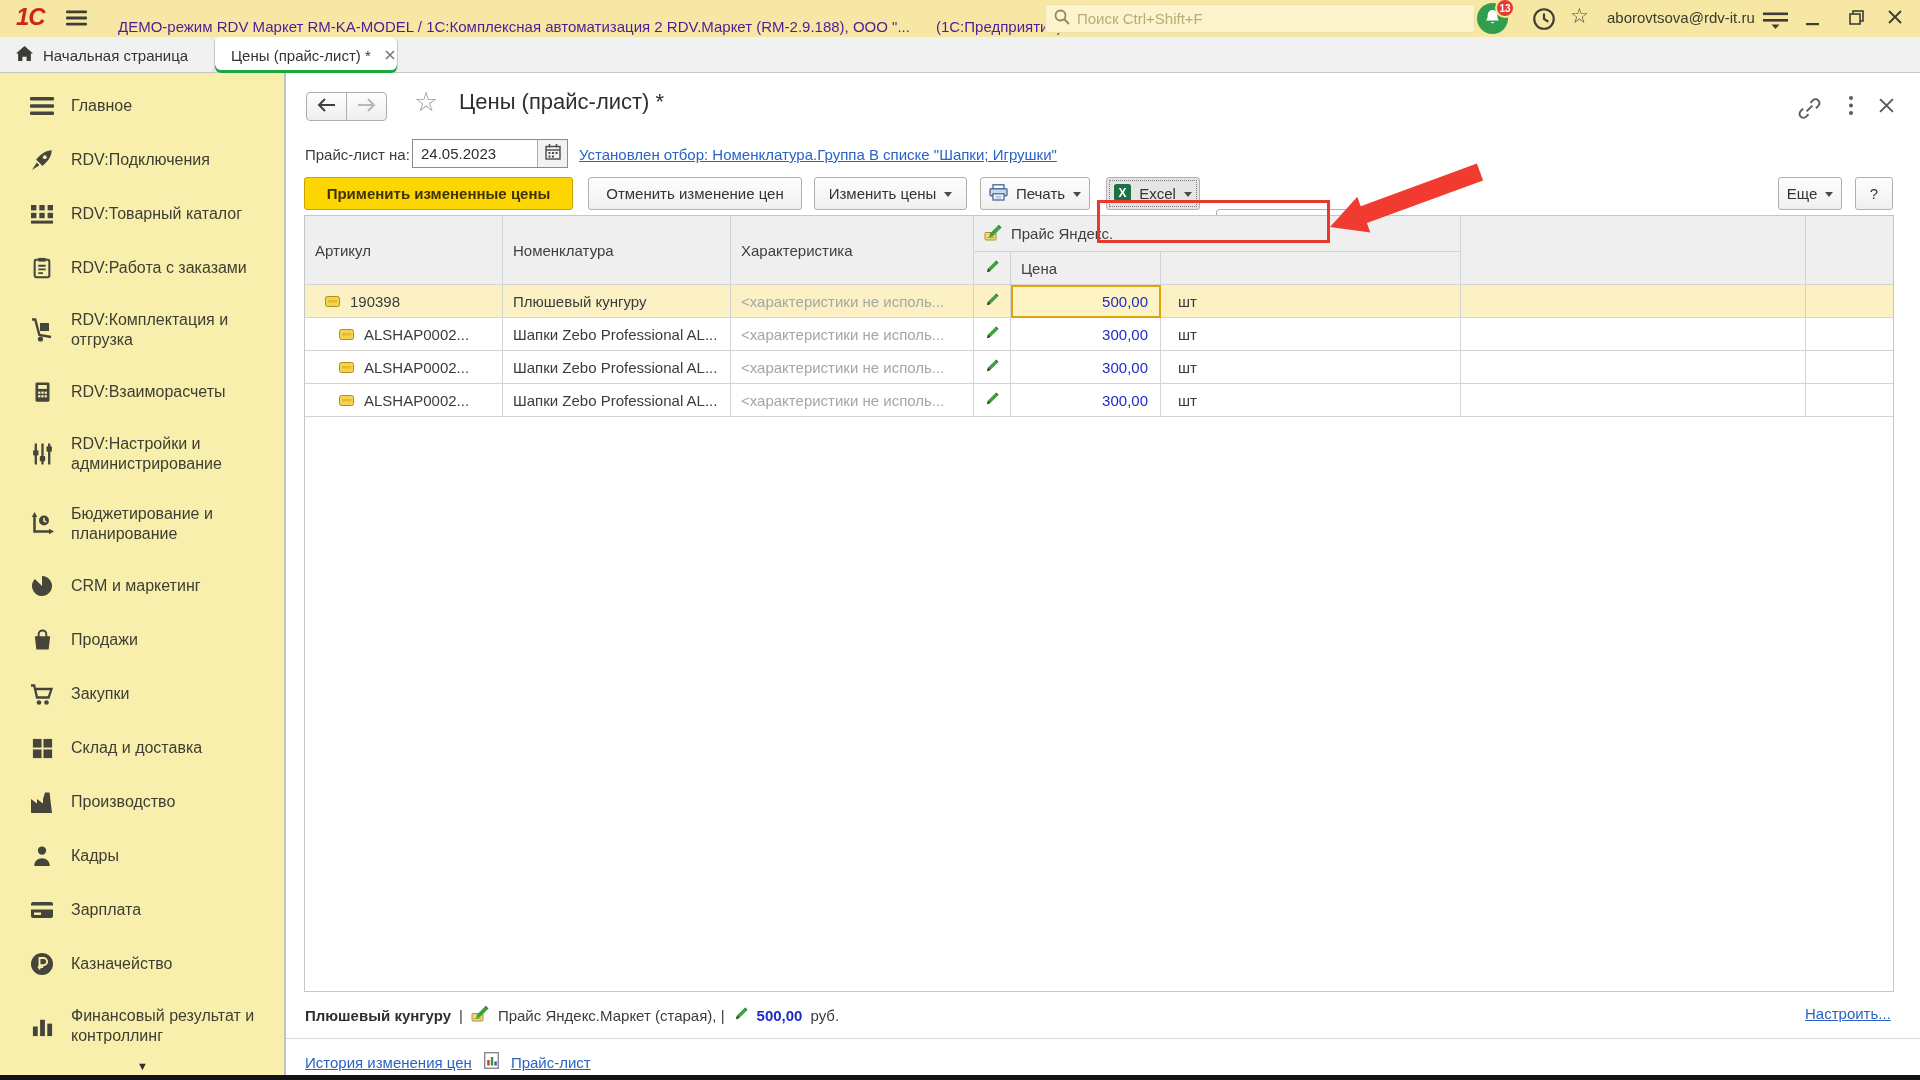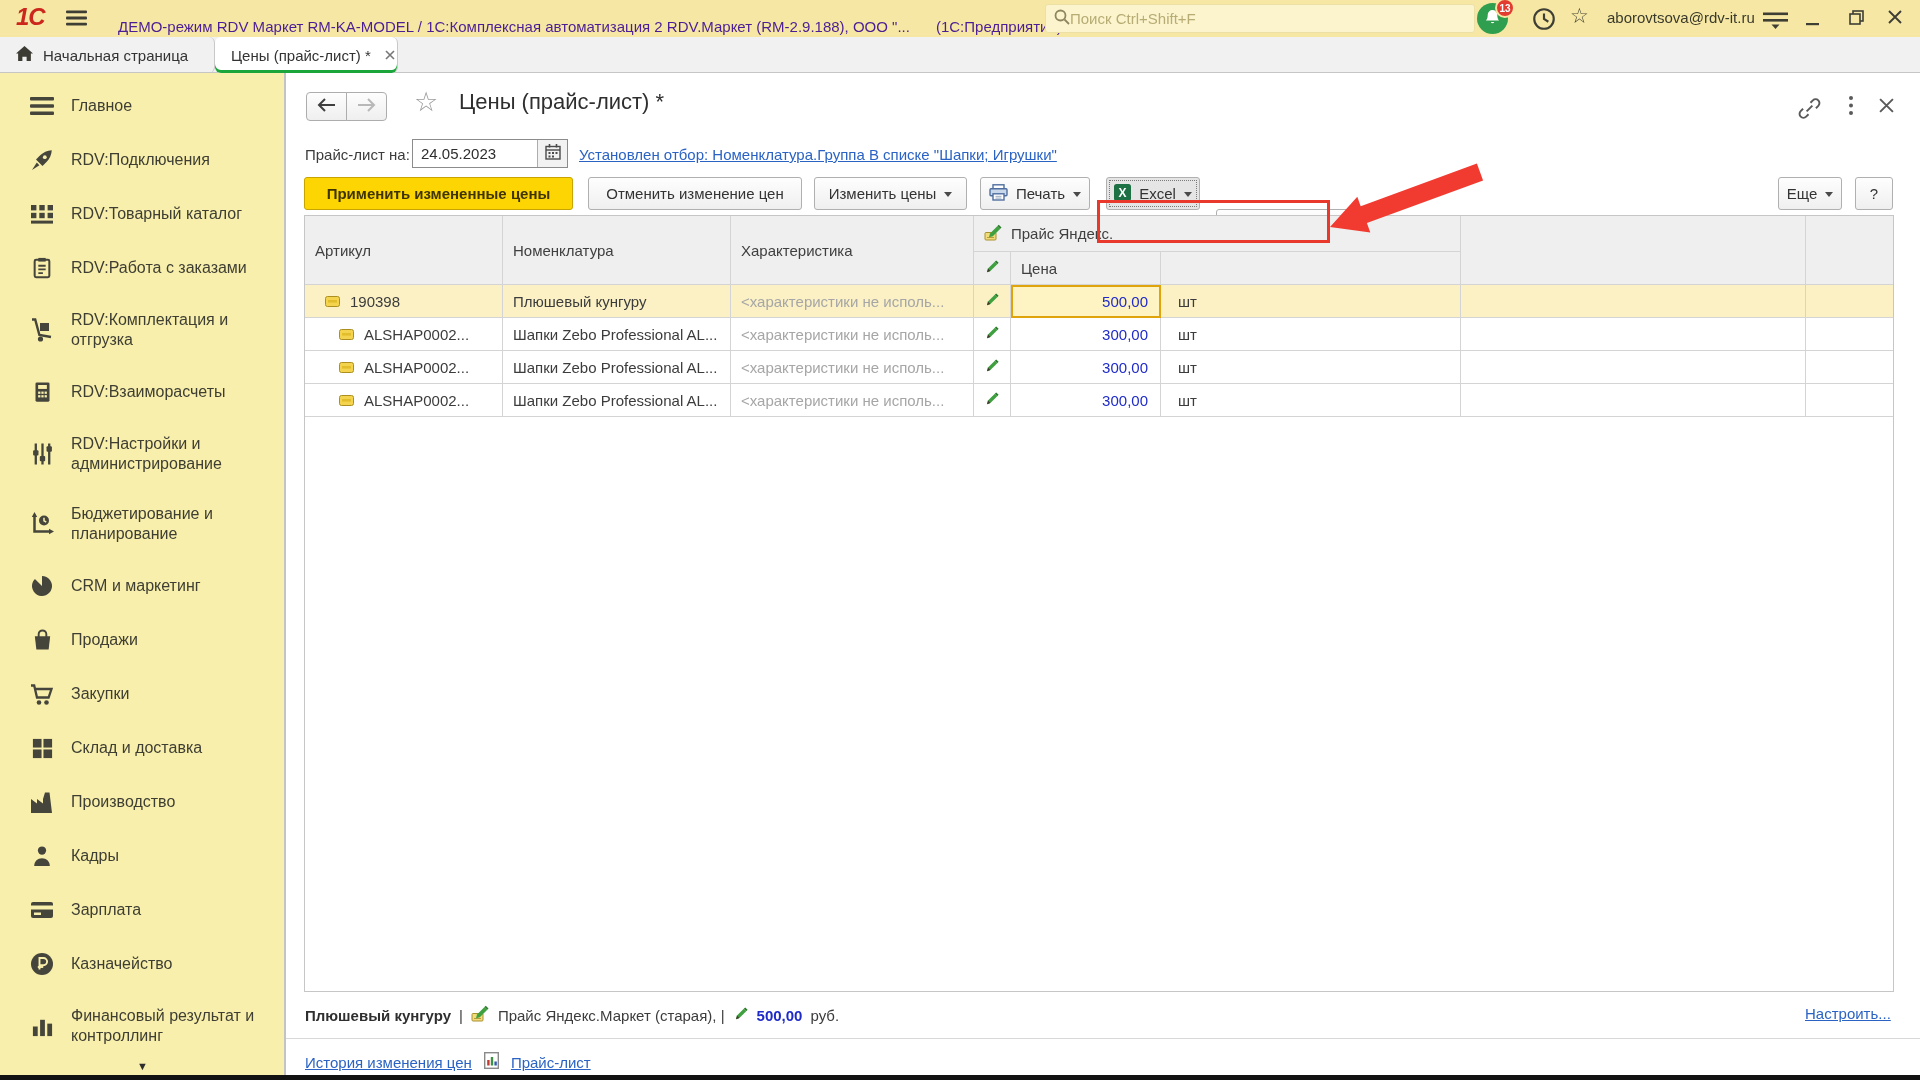--- a/index.html
+++ b/index.html
@@ -5,21 +5,21 @@
   * { margin:0; padding:0; box-sizing:border-box; }
   html,body { width:1920px; height:1080px; overflow:hidden; }
   body { font-family:"Liberation Sans","DejaVu Sans",sans-serif; font-size:15px; color:#3C3C3C; background:#fff; }
   .screen { position:relative; width:1920px; height:1080px; background:#fff; overflow:hidden; }
 
   
   .topbar { position:absolute; left:0; top:0; width:1920px; height:37px; background:#F6E8A4; }
   .logo { position:absolute; left:16px; top:3px; font-size:24px; font-weight:bold; font-style:italic; color:#CB271D; letter-spacing:-1px; }
   .hamburger { position:absolute; left:66px; top:10px; cursor:pointer; }
   .tb-title { position:absolute; left:118px; top:18px; display:flex; gap:26px; white-space:nowrap; color:#4c1d95; }
-  .searchbox { position:absolute; left:1045px; top:4px; width:430px; height:29px; background:#FBF4CD; border:1px solid #EDE0A6; border-radius:3px; display:flex; align-items:center; padding-left:8px; }
+  .searchbox { position:absolute; left:1045px; top:4px; width:430px; height:29px; background:#FBF4CD; border:1px solid #EDE0A6; border-radius:3px; display:flex; align-items:center; padding-left:8px; gap:7px; }
   .searchbox input { border:none; outline:none; background:transparent; font-family:inherit; font-size:15px; color:#6B6347; width:370px; }
   .searchbox input::placeholder { color:#B7AC74; }
   .bell { position:absolute; left:1477px; top:3px; width:31px; height:31px; border-radius:50%; background:#2F9E4E; display:flex; align-items:center; justify-content:center; cursor:pointer; }
   .badge { position:absolute; left:1495px; top:-2px; min-width:20px; height:20px; border-radius:10px; background:#E23B2F; border:2px solid #F6E8A4; color:#fff; font-size:10px; font-weight:bold; display:flex; align-items:center; justify-content:center; padding:0 2px; }
   .tb-icon { position:absolute; cursor:pointer; display:flex; align-items:center; justify-content:center; }
   .tb-star { left:1570px; top:4px; font-size:21px; color:#4A4A3C; }
   .tb-email { position:absolute; left:1607px; top:9px; color:#3A3A2C; }
 
   
   .tabbar { position:absolute; left:0; top:37px; width:1920px; height:36px; background:#F1F1F1; border-bottom:1px solid #C6C6C6; }

